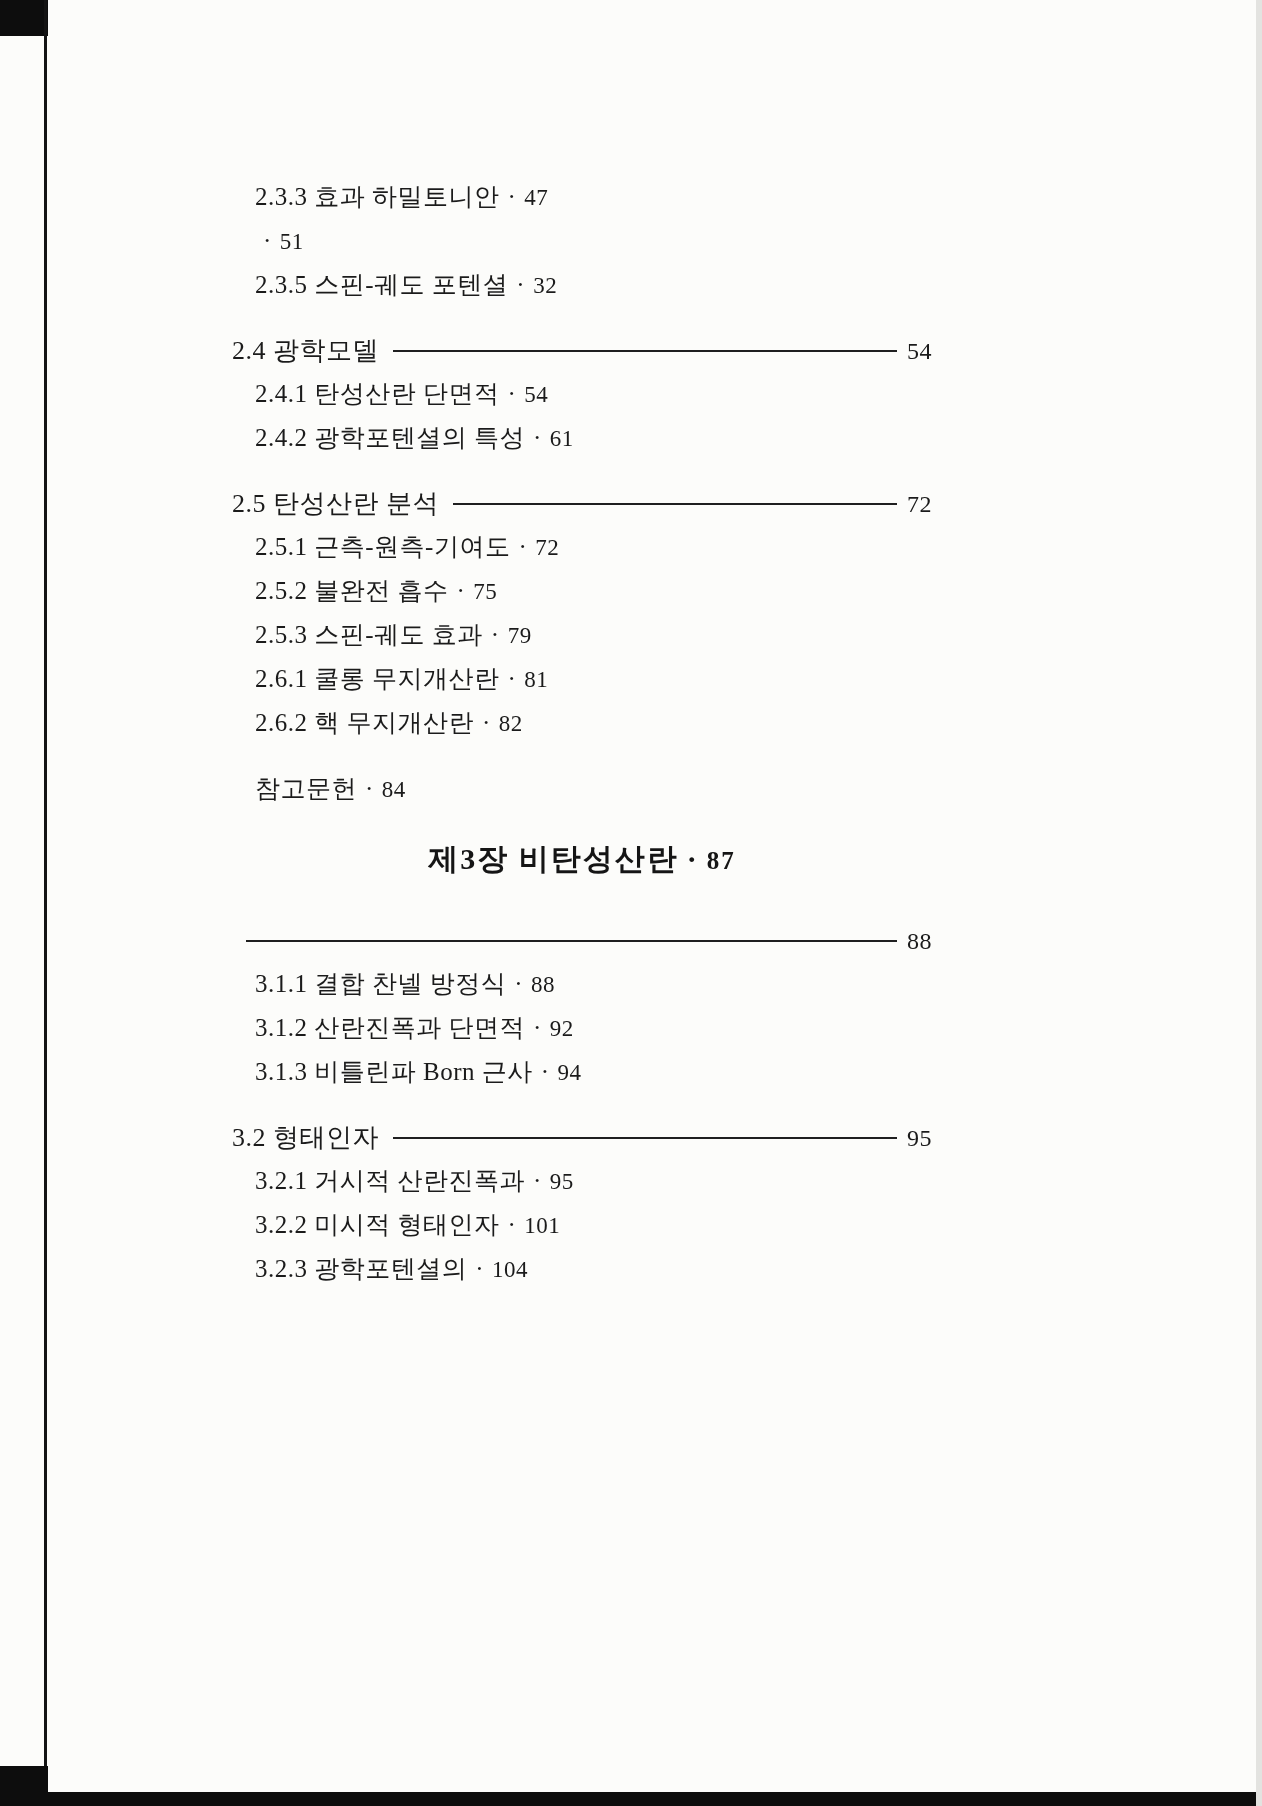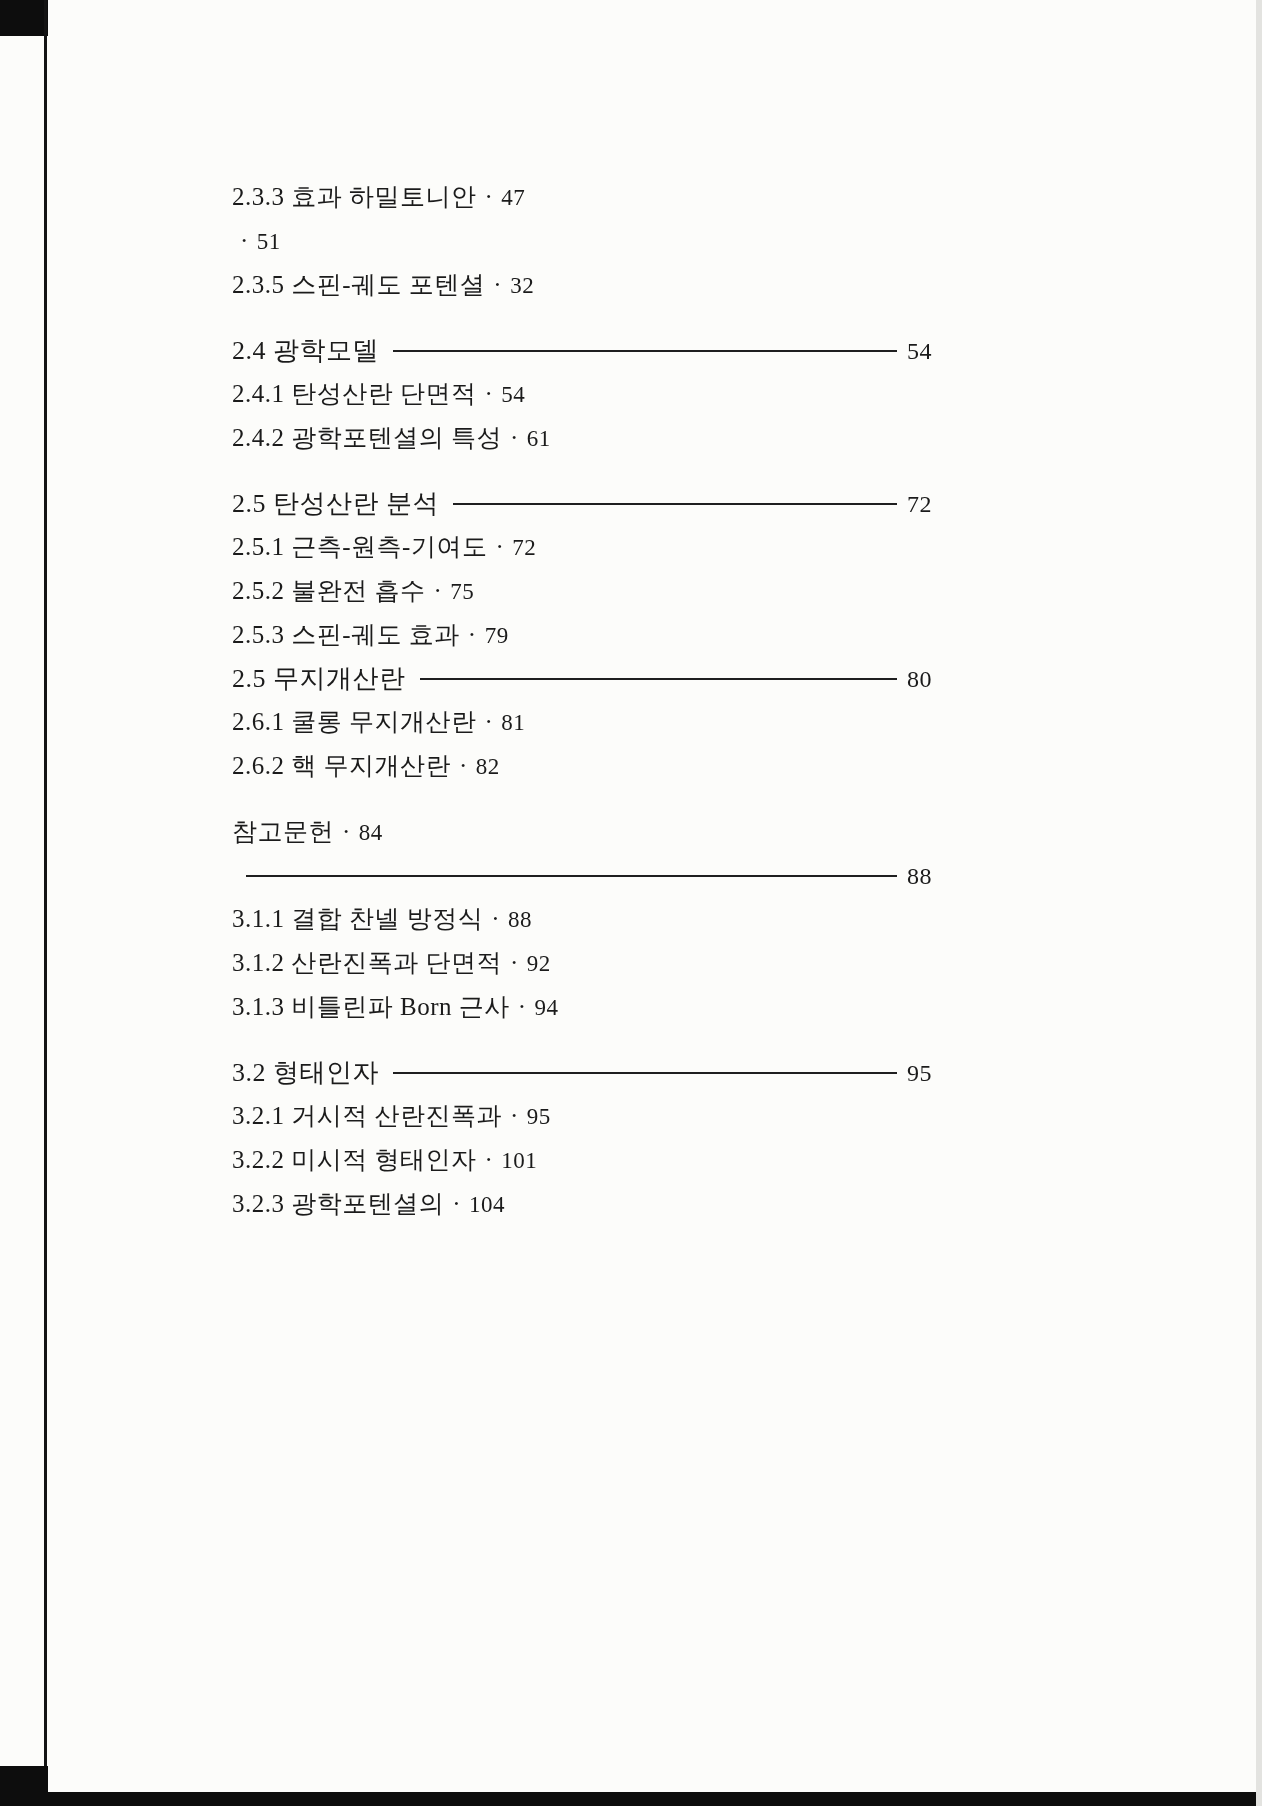--- a/index.html
+++ b/index.html
@@ -47,21 +47,21 @@
 
   .row {
     display: flex;
     align-items: baseline;
     font-size: 25px;
     line-height: 30px;
     margin-bottom: 13px;
     letter-spacing: 0.5px;
     white-space: nowrap;
   }
-  .row.sub, .row.plain { }
+  .row.sub, .row.plain { margin-left: 23px; }
   .row.section { font-size: 26px; justify-content: center; }
 
   .entry-text { flex: 0 0 auto; }
   .dot-sep { padding: 0 8px; }
   .pagenum { flex: 0 0 auto; font-size: 23px; }
   .row.section .pagenum { font-size: 24px; }
 
   .leader {
     flex: 1 1 auto;
     border-bottom: 2px solid #1f1f1f;
@@ -137,41 +137,37 @@
       <div class="row sub">
         <span class="entry-text">2.5.2 불완전 흡수</span>
         <span class="dot-sep">·</span>
         <span class="pagenum">75</span>
       </div>
       <div class="row sub">
         <span class="entry-text">2.5.3 스핀-궤도 효과</span>
         <span class="dot-sep">·</span>
         <span class="pagenum">79</span>
       </div>
-      <div class="row section">
-        <span class="entry-text">2.5 무지개산란</span>
-        <span class="leader"></span>
-        <span class="pagenum">80</span>
-      </div>
       <div class="row sub">
         <span class="entry-text">2.6.1 쿨롱 무지개산란</span>
         <span class="dot-sep">·</span>
         <span class="pagenum">81</span>
       </div>
       <div class="row sub">
         <span class="entry-text">2.6.2 핵 무지개산란</span>
         <span class="dot-sep">·</span>
         <span class="pagenum">82</span>
       </div>
       <div class="gap"></div>
       <div class="row plain">
         <span class="entry-text">참고문헌</span>
         <span class="dot-sep">·</span>
         <span class="pagenum">84</span>
       </div>
+      <div class="chapter"><span>제3장 비탄성산란</span><span class="dot-sep">·</span><span class="pagenum-inline">87</span></div>
       <div class="row section">
         <span class="leader"></span>
         <span class="pagenum">88</span>
       </div>
       <div class="row sub">
         <span class="entry-text">3.1.1 결합 찬넬 방정식</span>
         <span class="dot-sep">·</span>
         <span class="pagenum">88</span>
       </div>
       <div class="row sub">

